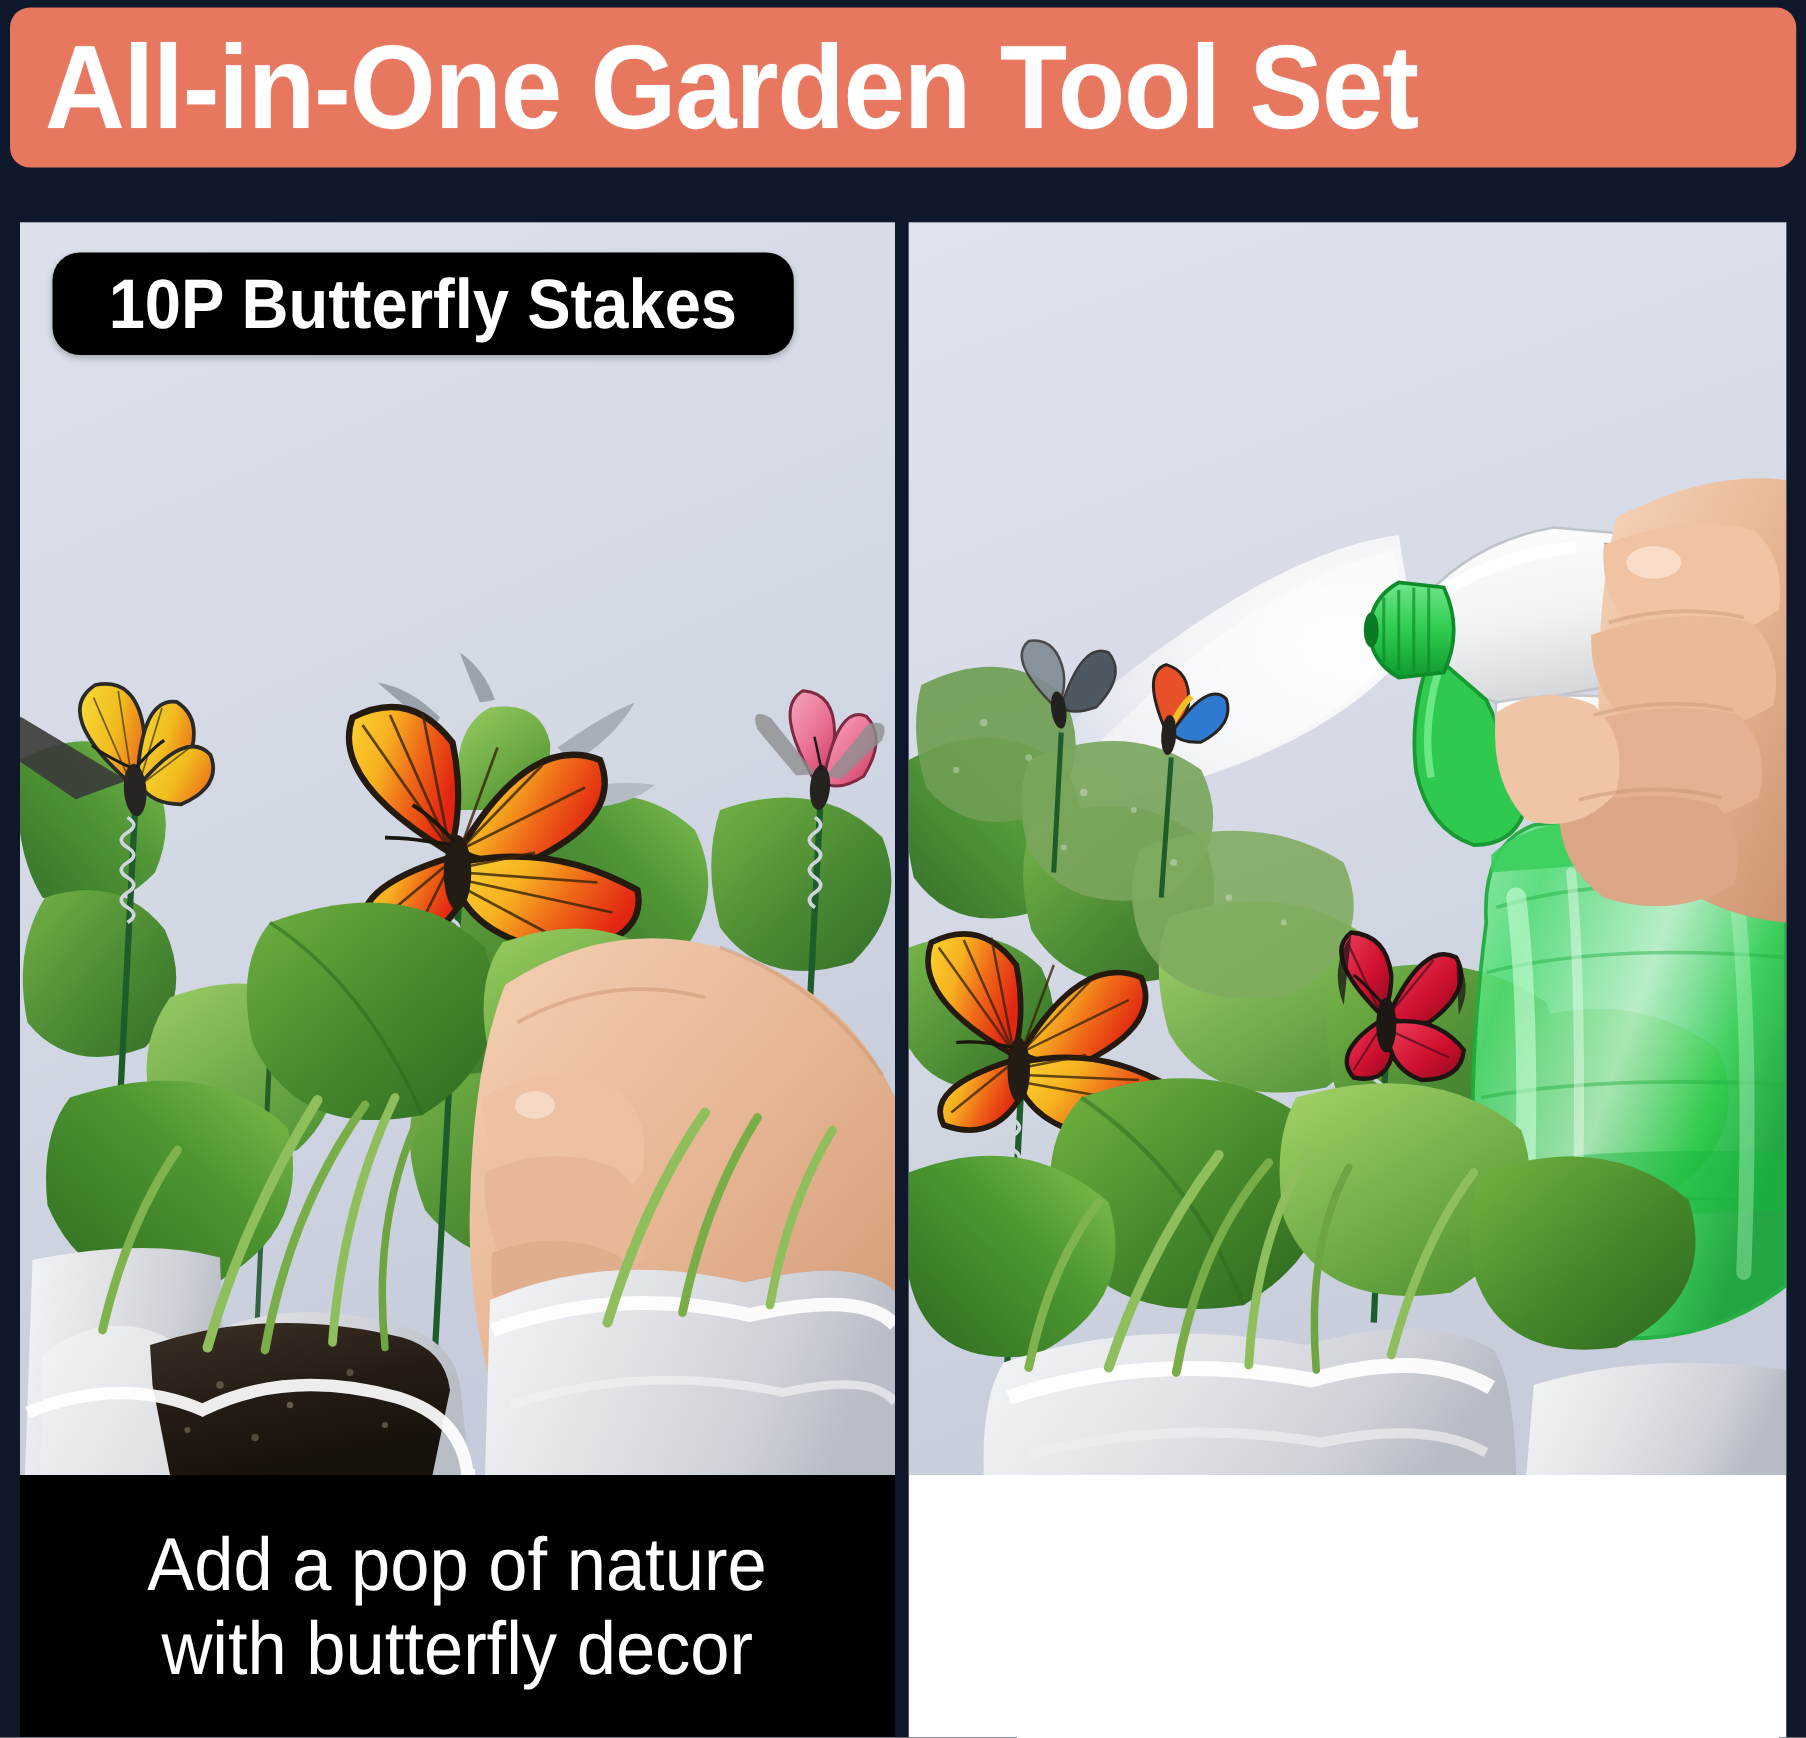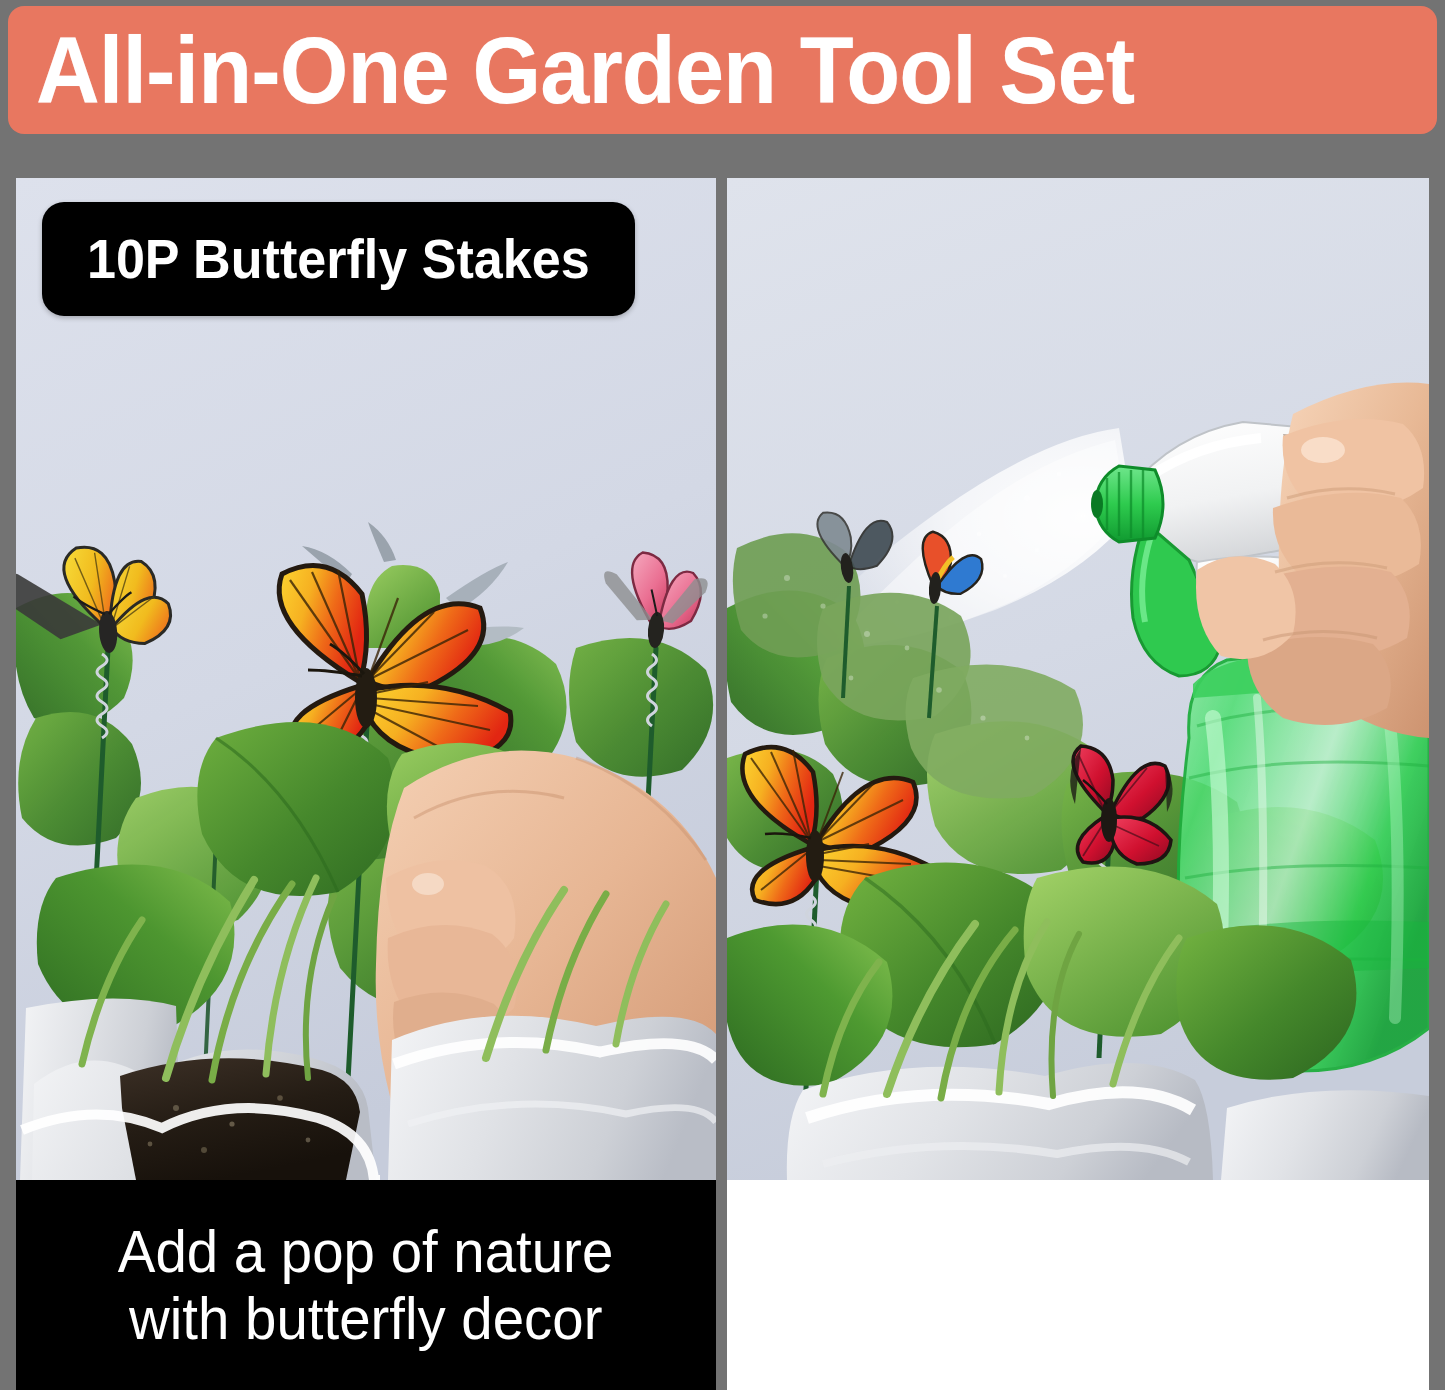--- a/index.html
+++ b/index.html
@@ -2,21 +2,21 @@
 <html><head>
 <meta charset="utf-8">
 <style>
   html,body{margin:0;padding:0;}
   body{
     width:1445px;height:1390px;
     background:#ffffff;
     font-family:"Liberation Sans","DejaVu Sans",sans-serif;
     overflow:hidden;
   }
-  .page{position:relative;width:1445px;height:1390px;background:#737373;}
+  .page{position:relative;width:1445px;height:1390px;background:#0f172a;}
 
   
   .banner{
     position:absolute;left:8px;top:6px;width:1429px;height:128px;
     background:#e87760;border-radius:16px;
     display:flex;align-items:center;
   }
   .banner-title{
     color:#ffffff;
     font-family:"Liberation Sans","DejaVu Sans",sans-serif;
@@ -45,21 +45,21 @@
   .photo svg{display:block;width:100%;height:100%;}
 
   
   .pill{
     position:absolute;top:24px;
     background:#000000;border-radius:22px;
     display:flex;align-items:center;justify-content:center;
     box-shadow:0 2px 5px rgba(0,0,0,.25);
     z-index:6;
   }
-  .pill-left{left:26px;height:82px;padding:16px 26px;}
+  .pill-left{left:26px;height:82px;padding:0 26px;}
   .pill-right{left:26px;height:82px;padding:0 26px;}
   .pill span{
     color:#fff;font-weight:bold;font-size:56px;line-height:1;
     transform:scaleX(0.93);transform-origin:center;
     white-space:nowrap;
     font-family:"Liberation Sans","DejaVu Sans",sans-serif;
   }
 
   
   .caption{

